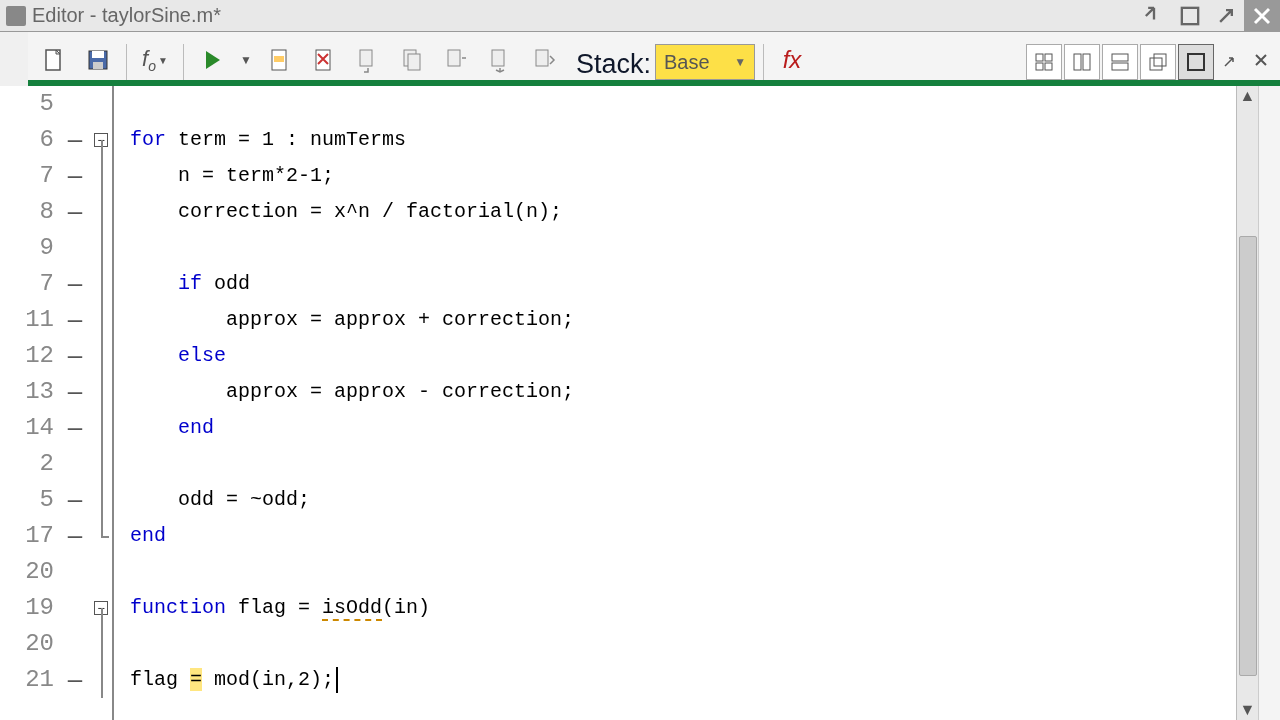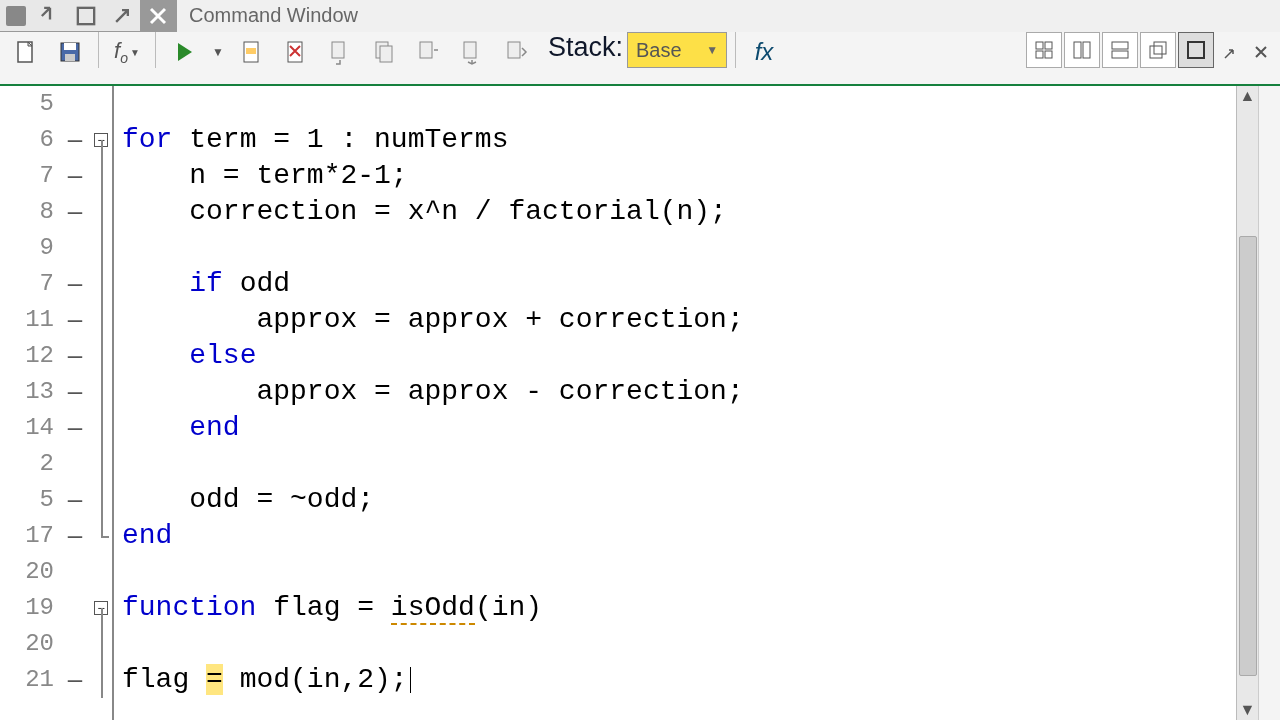--- a/index.html
+++ b/index.html
@@ -56,25 +56,26 @@
   padding-left: 12px;
   font-size: 20px;
   color: #666;
   font-weight: 500;
 }
 
 
 .toolbar {
   height: 54px;
   background: #f4f4f4;
-  border-bottom: 2px solid #15803d;
-  display: flex;
-  align-items: flex-start;
+  border-bottom: 6px solid #15803d;
+  display: flex;
+  align-items: flex-end;
   padding: 0 6px;
   gap: 4px;
+  margin-left: 28px;
 }
 .tbtn {
   width: 40px; height: 40px;
   display: flex; align-items: center; justify-content: center;
   cursor: pointer;
   border-radius: 2px;
 }
 .tsep {
   width: 1px; height: 36px;
   background: #bbb;
@@ -173,23 +174,23 @@
   position: absolute;
   left: 50%;
   top: 18px;
   width: 8px;
   height: 1.5px;
   background: #888;
 }
 .code {
   flex: 1;
   font-family: Consolas, 'Courier New', monospace;
-  font-size: 28px;
+  font-size: 20px;
   line-height: 36px;
-  padding-left: 8px;
+  padding-left: 16px;
   white-space: pre;
   position: relative;
 }
 .cline { height: 36px; }
 .kw { color: #0000cc; }
 .fn { color: #000; }
 .ul { border-bottom: 2px dashed #cc8800; }
 .hl { background: #ffe680; }
 .cursor {
   display: inline-block;
@@ -246,20 +247,21 @@
 .rpane-btns .lbtn.active {
   background: #ddd;
   border-color: #666;
 }
 </style>
 </head>
 <body>
 
 <div class="titlebar">
   <div class="app-icon"></div>
+  <div class="title">Editor - taylorSine.m*</div>
   <div class="pane-controls">
     <div class="pane-btn">
       <svg class="ico" viewBox="0 0 24 24">
           <path d="M5 12 L12 5 M12 5 L12 15 M7 5 L12 5" stroke="#666" stroke-width="2" fill="none"></path>
         </svg>
     </div>
     <div class="pane-btn">
       <svg class="ico" viewBox="0 0 24 24">
           <rect x="5" y="5" width="14" height="14" stroke="#666" stroke-width="2" fill="none"></rect>
         </svg>
@@ -268,21 +270,20 @@
       <svg class="ico" viewBox="0 0 24 24">
           <path d="M7 17 L17 7 M12 7 L17 7 L17 12" stroke="#666" stroke-width="2" fill="none"></path>
         </svg>
     </div>
     <div class="pane-btn close-btn">
       <svg class="ico" viewBox="0 0 24 24">
           <path d="M6 6 L18 18 M6 18 L18 6" stroke="#fff" stroke-width="2.5"></path>
         </svg>
     </div>
   </div>
-  <div class="cmd-tab">Command Window</div>
 </div>
 
 <div class="toolbar">
   <div class="tbtn">
     <svg class="ico" viewBox="0 0 28 28">
         <rect x="6" y="4" width="14" height="20" fill="#fff" stroke="#555" stroke-width="1.5"></rect>
         <path d="M16 4 L20 8 L16 8 Z" fill="#ddd" stroke="#555"></path>
       </svg>
   </div>
   <div class="tbtn">
@@ -348,21 +349,21 @@
         <path d="M20 10 L24 14 L20 18" stroke="#888" stroke-width="1.5" fill="none"></path>
       </svg>
   </div>
   <div class="stack-lbl">Stack:</div>
   <div class="stack-sel">
     <span>Base</span>
     <span style="font-size:12px;color:#666">▼</span>
   </div>
   <div class="tsep"></div>
   <div class="tbtn">
-    <span style="font-style:italic;font-size:24px;color:#0c4a6e">fx</span>
+    <span style="font-style:italic;font-size:24px;color:#b91c1c">fx</span>
   </div>
   <div class="spacer"></div>
   <div class="rpane-btns">
     <div class="lbtn">
       <svg width="20" height="20" viewBox="0 0 20 20">
           <rect x="2" y="2" width="7" height="7" stroke="#555" fill="none"></rect>
           <rect x="11" y="2" width="7" height="7" stroke="#555" fill="none"></rect>
           <rect x="2" y="11" width="7" height="7" stroke="#555" fill="none"></rect>
           <rect x="11" y="11" width="7" height="7" stroke="#555" fill="none"></rect>
         </svg>

